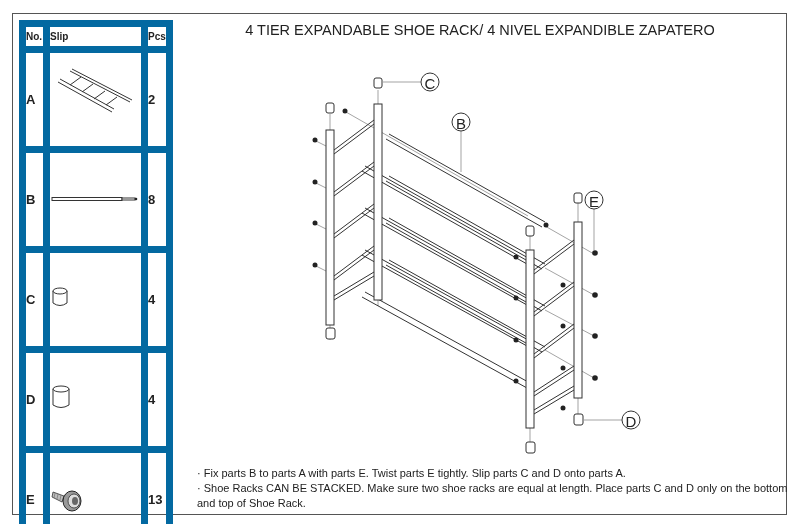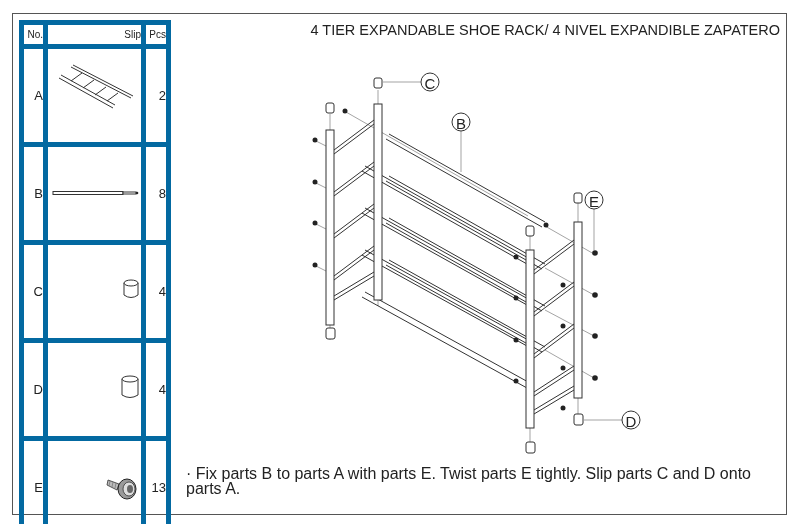--- a/index.html
+++ b/index.html
@@ -2,30 +2,30 @@
 <html><head>
 <meta charset="utf-8">
 <style>
   html, body { margin: 0; padding: 0; background: #ffffff; }
   body { width: 800px; height: 524px; position: relative; overflow: hidden;
          font-family: "Liberation Sans", sans-serif; color: #222; }
   .frame { position: absolute; left: 12px; top: 13px; width: 775px; height: 502px;
            border: 1.5px solid #555; box-sizing: border-box; }
   .parts-table { position: absolute; left: 19px; top: 20px; width: 147px; height: 489px;
                  border-collapse: collapse; table-layout: fixed; }
-  .parts-table td, .parts-table th { border: 5px solid #0369a1; text-align: right;
-                 vertical-align: middle; padding: 0; font-weight: normal; }
+  .parts-table td, .parts-table th { border: 7px solid #0369a1; text-align: left;
+                 vertical-align: middle; padding: 0; font-weight: bold; }
   .parts-table th { height: 19px; font-size: 10px; }
   .parts-table td { height: 93px; font-size: 13px; }
   .parts-table col.c1 { width: 24px; }
   .parts-table col.c2 { width: 98px; }
   .parts-table col.c3 { width: 25px; }
-  .title { position: absolute; left: 180px; top: 22px; width: 600px; text-align: right;
+  .title { position: absolute; left: 180px; top: 22px; width: 600px; text-align: center;
            font-size: 14.5px; color: #222; letter-spacing: 0; }
-  .notes { position: absolute; left: 186px; top: 466px; width: 600px; font-size: 16px;
+  .notes { position: absolute; left: 197px; top: 466px; width: 600px; font-size: 11px;
            line-height: 15px; color: #222; }
   .notes p { margin: 0; }
   svg { position: absolute; left: 0; top: 0; }
   .diagram { position: absolute; left: 0; top: 0; width: 800px; height: 524px; }
   .tube { fill: #fff; stroke: #333; stroke-width: 1; }
   .ln { stroke: #333; stroke-width: 1; fill: none; }
   .thin { stroke: #666; stroke-width: 0.6; fill: none; }
   .knob { fill: #222; }
   .callout circle { fill: #fff; stroke: #333; stroke-width: 1; }
   .callout text { font-size: 15px; fill: #222; text-anchor: middle; dominant-baseline: central;
@@ -258,13 +258,14 @@
   </g>
   <g class="callout">
     <line x1="584" y1="420" x2="622" y2="420" class="thin"></line>
     <circle cx="631" cy="420" r="9"></circle>
     <text x="631" y="421">D</text>
   </g>
 </svg>
 
 <div class="notes">
   <p>· Fix parts B to parts A with parts E. Twist parts E tightly. Slip parts C and D onto parts A.</p>
+  <p>· Shoe Racks CAN BE STACKED. Make sure two shoe racks are equal at length. Place parts C and D only on the bottom and top of Shoe Rack.</p>
 </div>
 
 </body></html>

